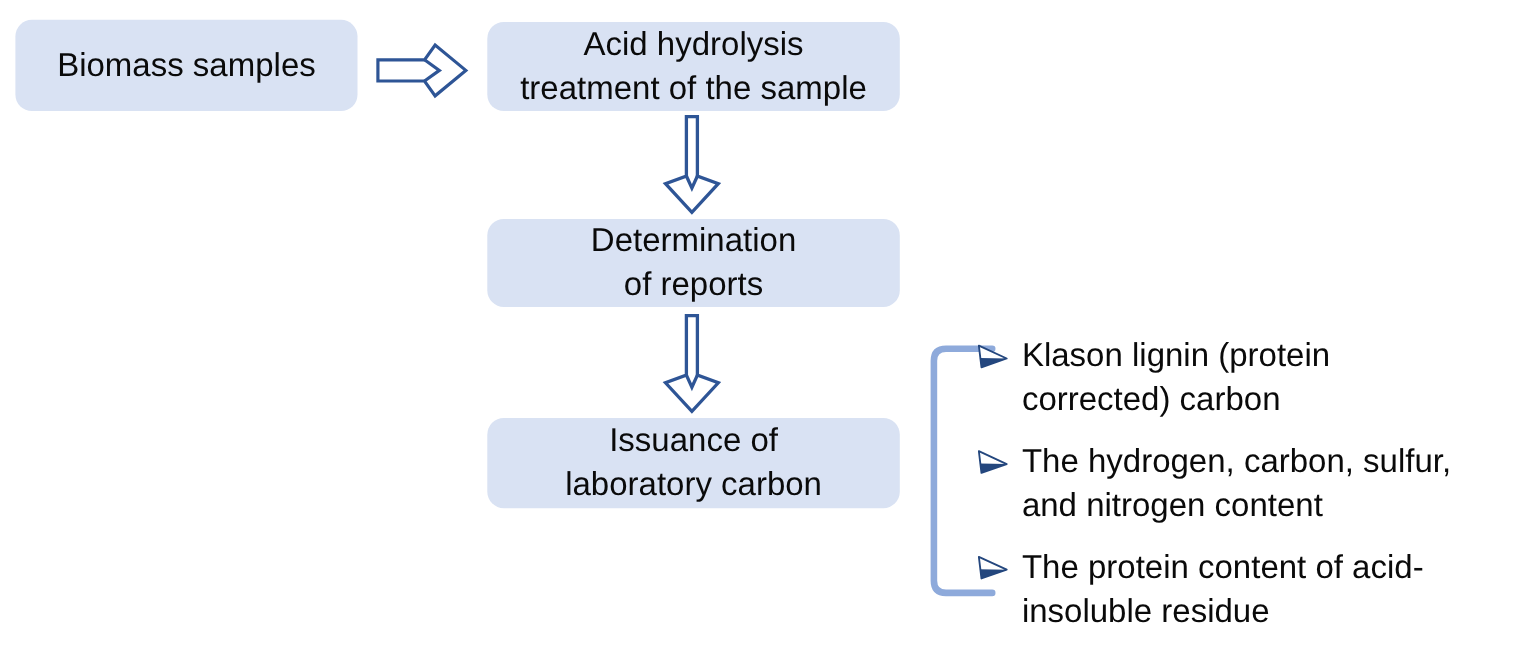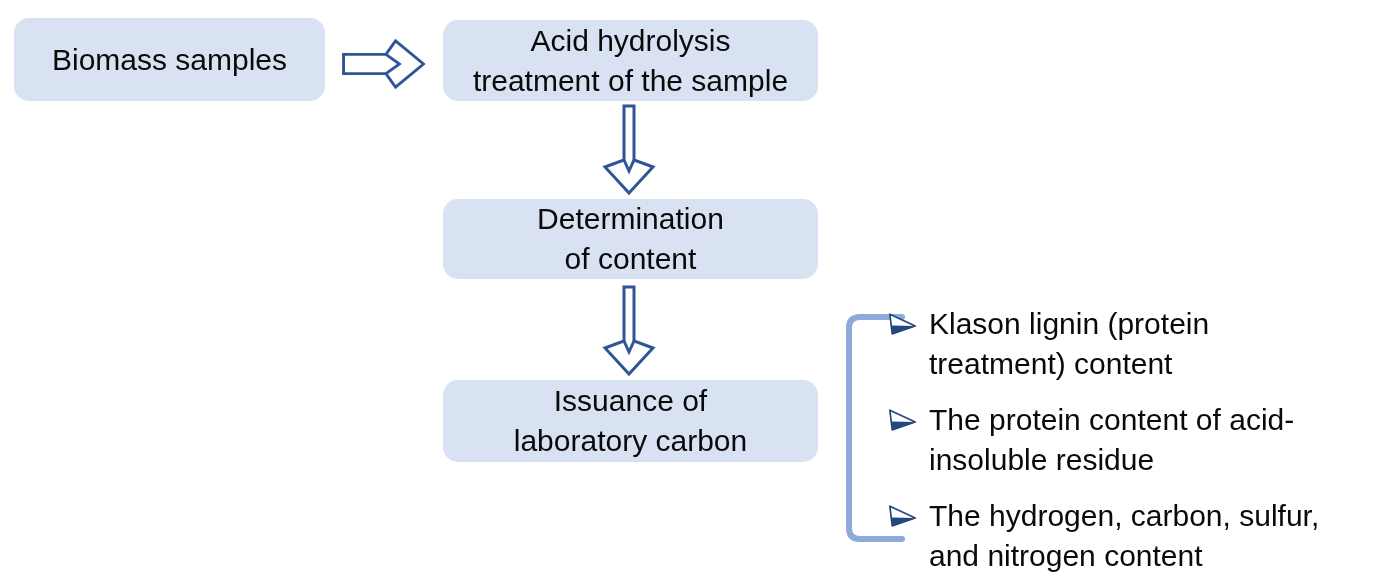--- a/index.html
+++ b/index.html
@@ -118,21 +118,21 @@
 treatment of the sample</span>
   </div>
 
   <svg class="arrow-svg arrow-down-1" viewBox="0 0 56 92" aria-hidden="true">
     <path class="shape-outline" d="M23,2 L33,2 L33,56 L52,63 L28,89 L4,63 L23,56 Z"></path>
     <path class="shape-notch" d="M23,56 L28,67 L33,56"></path>
   </svg>
 
   <div class="flow-box box-determination">
     <span>Determination
-of content</span>
+of reports</span>
   </div>
 
   <svg class="arrow-svg arrow-down-2" viewBox="0 0 56 92" aria-hidden="true">
     <path class="shape-outline" d="M23,2 L33,2 L33,56 L52,63 L28,89 L4,63 L23,56 Z"></path>
     <path class="shape-notch" d="M23,56 L28,67 L33,56"></path>
   </svg>
 
   <div class="flow-box box-issuance">
     <span>Issuance of
 laboratory carbon</span>
@@ -142,33 +142,33 @@
     <path class="bracket-path" d="M62,4 L20,4 Q9,4 9,15 L9,215 Q9,226 20,226 L62,226"></path>
   </svg>
 
   <ul class="report-list">
     <li class="report-item">
       <svg class="bullet-icon" viewBox="0 0 32 26" aria-hidden="true">
         <path class="bullet-outline" d="M2,2 L29,14.5 L4.5,23 Z"></path>
         <path class="bullet-dark" d="M29,14.5 L4.5,23 L3,14 Z"></path>
       </svg>
       <span>Klason lignin (protein
-treatment) content</span>
+corrected) carbon</span>
+    </li>
+    <li class="report-item">
+      <svg class="bullet-icon" viewBox="0 0 32 26" aria-hidden="true">
+        <path class="bullet-outline" d="M2,2 L29,14.5 L4.5,23 Z"></path>
+        <path class="bullet-dark" d="M29,14.5 L4.5,23 L3,14 Z"></path>
+      </svg>
+      <span>The hydrogen, carbon, sulfur,
+and nitrogen content</span>
     </li>
     <li class="report-item">
       <svg class="bullet-icon" viewBox="0 0 32 26" aria-hidden="true">
         <path class="bullet-outline" d="M2,2 L29,14.5 L4.5,23 Z"></path>
         <path class="bullet-dark" d="M29,14.5 L4.5,23 L3,14 Z"></path>
       </svg>
       <span>The protein content of acid-
 insoluble residue</span>
     </li>
-    <li class="report-item">
-      <svg class="bullet-icon" viewBox="0 0 32 26" aria-hidden="true">
-        <path class="bullet-outline" d="M2,2 L29,14.5 L4.5,23 Z"></path>
-        <path class="bullet-dark" d="M29,14.5 L4.5,23 L3,14 Z"></path>
-      </svg>
-      <span>The hydrogen, carbon, sulfur,
-and nitrogen content</span>
-    </li>
   </ul>
 
 </div>
 
 </body></html>

